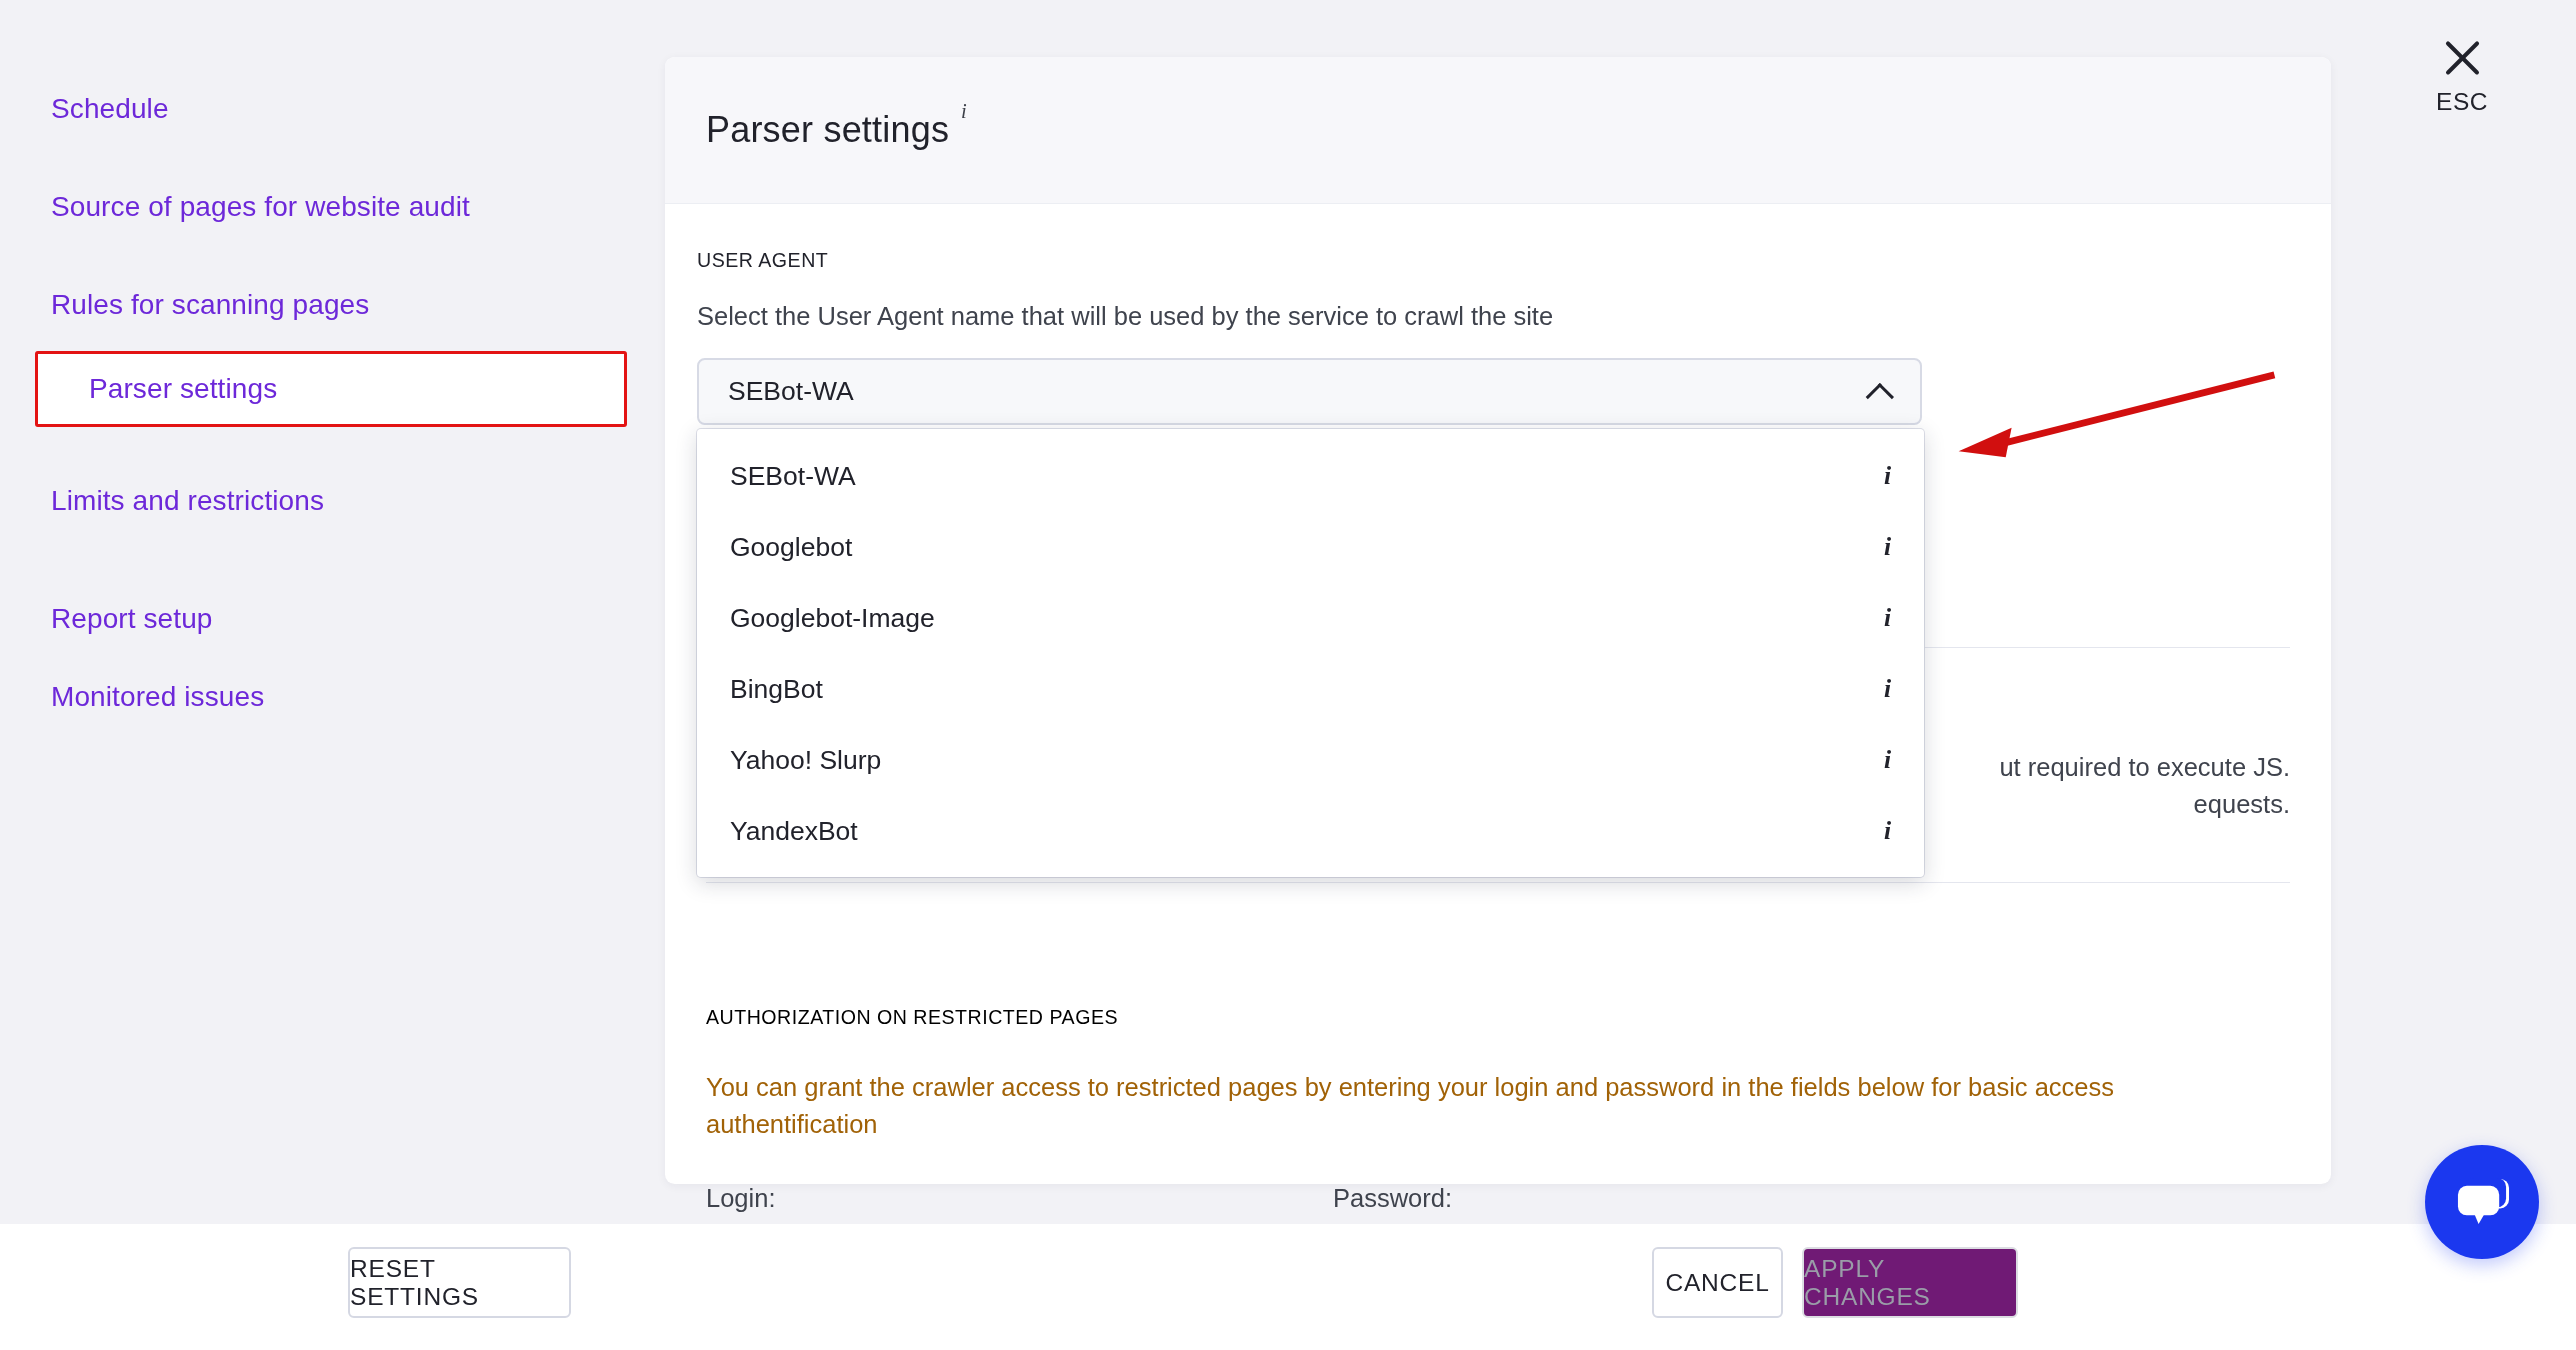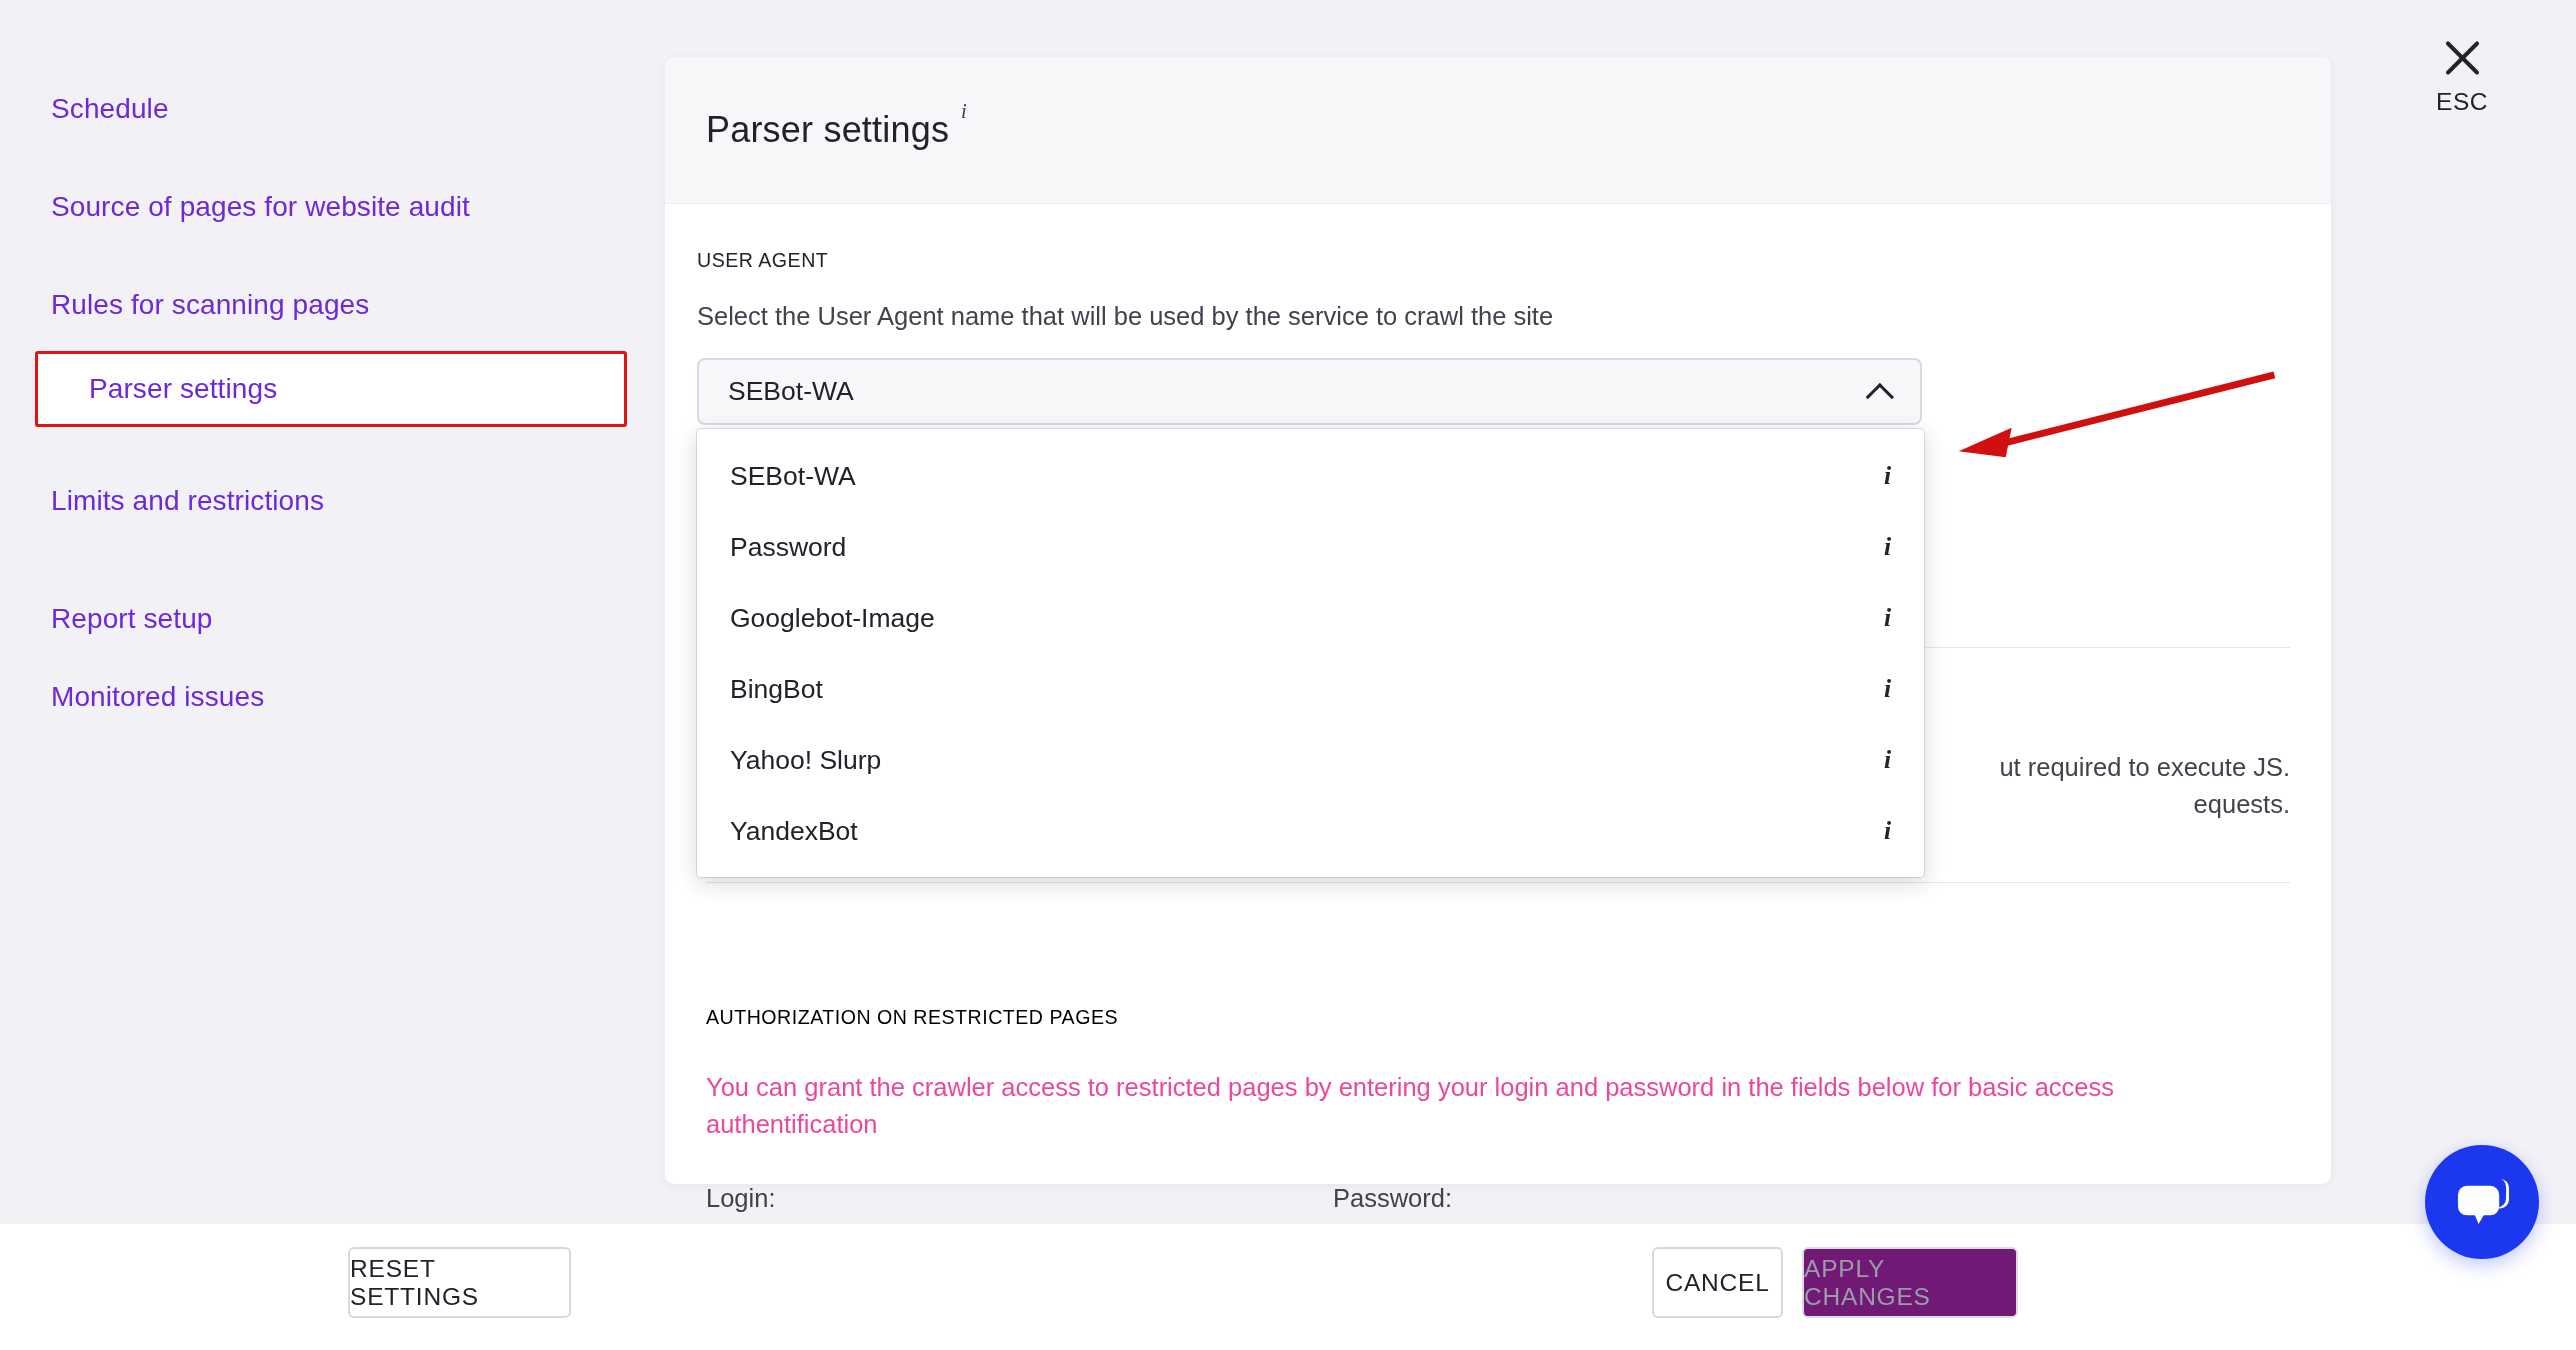--- a/index.html
+++ b/index.html
@@ -105,21 +105,21 @@
   .behind-rule2 {
     position: absolute; left: 41px; right: 41px; top: 678px;
     height: 1px; background: #e4e6ee;
   }
   .auth-label {
     position: absolute; left: 41px; top: 802px;
     font-size: 19.6px; letter-spacing: 0.5px; color: #000000; text-transform: uppercase;
   }
   .auth-desc {
     position: absolute; left: 41px; top: 865px; width: 1568px;
-    font-size: 25.5px; color: #ec4899; line-height: 1.47;
+    font-size: 25.5px; color: #a16207; line-height: 1.47;
   }
   .fields { position: absolute; left: 41px; top: 980px; display: flex; gap: 41px; }
   .field-col { display: flex; flex-direction: column; }
   .field-label { font-size: 25.5px; color: #3f434d; margin-bottom: 29px; }
   .field-input {
     width: 586px; height: 65px;
     background: #f7f8fa; border: 2px solid #d7dae5; border-radius: 7.8px;
   }
 
   
@@ -209,21 +209,21 @@
           <span>SEBot-WA</span>
           <span class="chev"></span>
         </div>
 
         <div class="dropdown">
           <div class="dd-item">
             <span>SEBot-WA</span>
             <span class="dd-info">i</span>
           </div>
           <div class="dd-item">
-            <span>Password</span>
+            <span>Googlebot</span>
             <span class="dd-info">i</span>
           </div>
           <div class="dd-item">
             <span>Googlebot-Image</span>
             <span class="dd-info">i</span>
           </div>
           <div class="dd-item">
             <span>BingBot</span>
             <span class="dd-info">i</span>
           </div>

